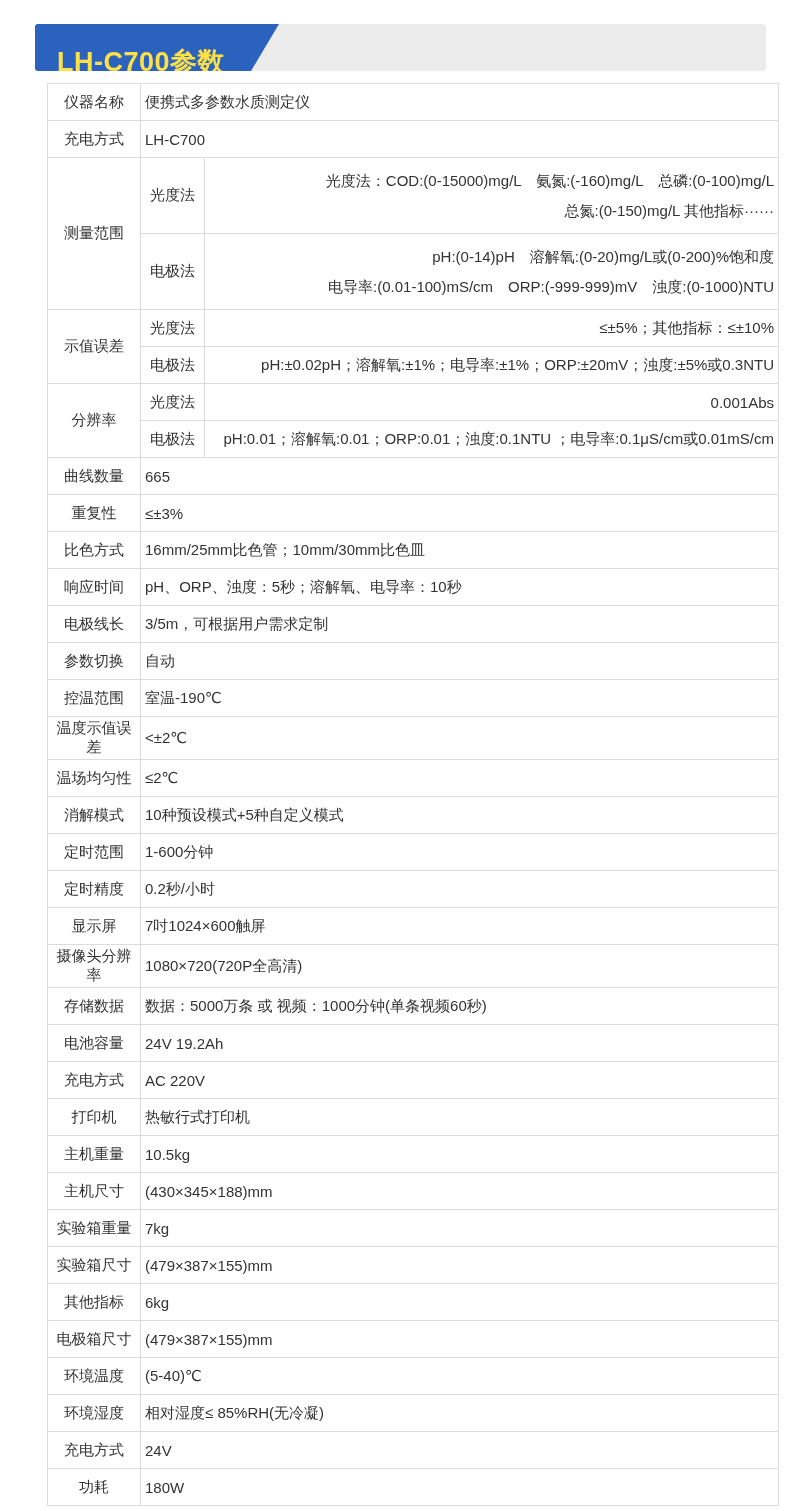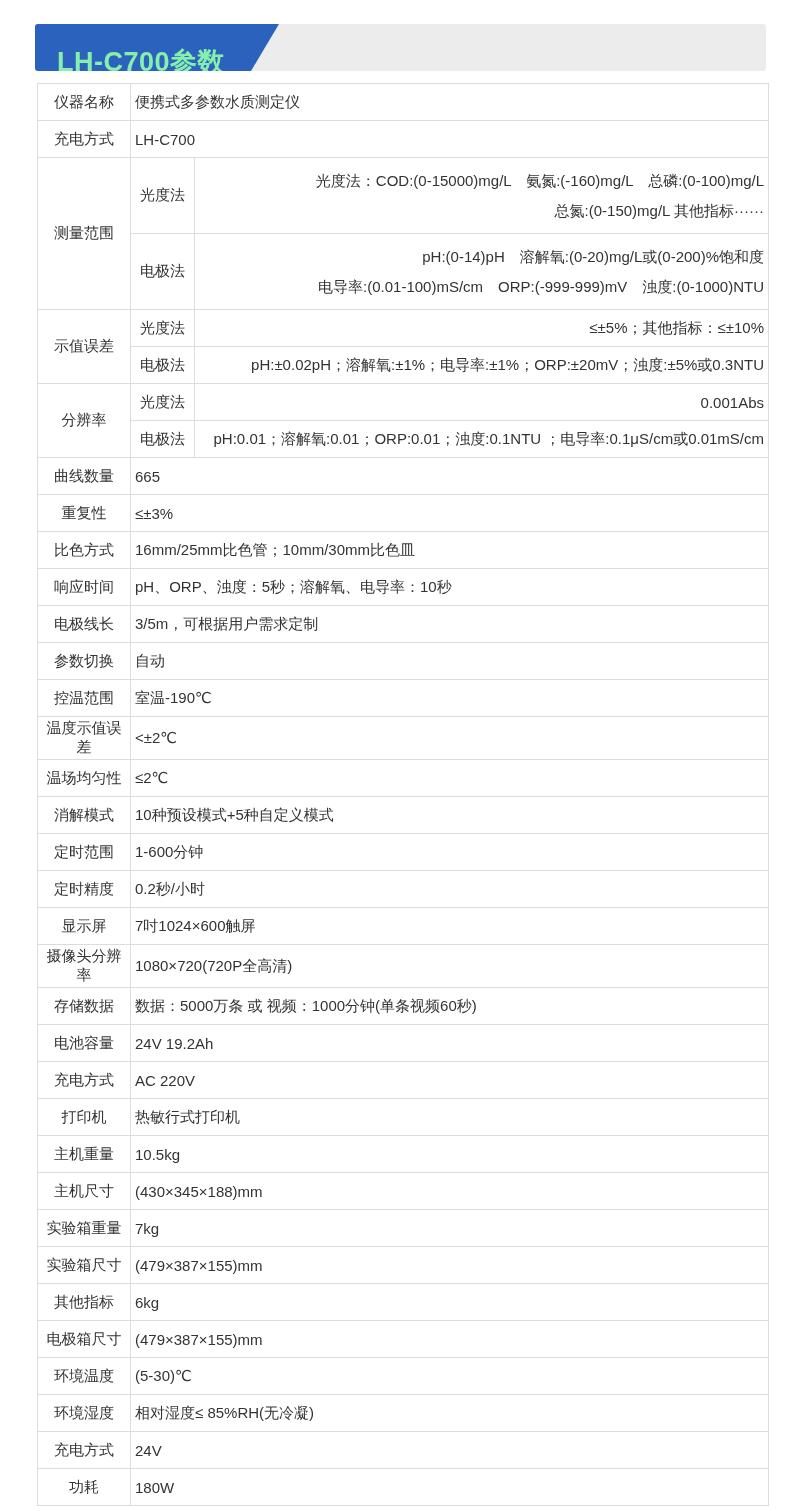--- a/index.html
+++ b/index.html
@@ -20,27 +20,27 @@
   .banner-blue {
     position:absolute; left:0; top:0;
     width:244px; height:47px;
     background:#2a62bd;
     clip-path:polygon(0 0, 244px 0, 216px 100%, 0 100%);
     border-radius:3px 0 0 3px;
     display:flex; align-items:center;
     padding-left:22px; box-sizing:border-box;
   }
   .banner-title {
-    color:#86efac; font-size:27px; font-weight:bold;
+    color:#fde047; font-size:27px; font-weight:bold;
     letter-spacing:0.5px; white-space:nowrap;margin-top:28px;
   }
 
   
   table.spec {
-    position:absolute; left:37px; top:83px;
+    position:absolute; left:47px; top:83px;
     width:731px;
     border-collapse:collapse; table-layout:fixed;
     background:#ffffff;
   }
   table.spec td, table.spec th {
     border:1px solid #dcdcdc;
     font-size:15px; font-weight:normal; color:#333333;
     padding:2px 4px; box-sizing:border-box;
     overflow:hidden;
   }
@@ -201,21 +201,21 @@
         <tr class="row-s">
           <th class="label-cell">其他指标</th>
           <td class="value-center" colspan="2">6kg</td>
         </tr>
         <tr class="row-s">
           <th class="label-cell">电极箱尺寸</th>
           <td class="value-center" colspan="2">(479×387×155)mm</td>
         </tr>
         <tr class="row-s">
           <th class="label-cell">环境温度</th>
-          <td class="value-center" colspan="2">(5-30)℃</td>
+          <td class="value-center" colspan="2">(5-40)℃</td>
         </tr>
         <tr class="row-s">
           <th class="label-cell">环境湿度</th>
           <td class="value-center" colspan="2">相对湿度≤ 85%RH(无冷凝)</td>
         </tr>
         <tr class="row-s">
           <th class="label-cell">充电方式</th>
           <td class="value-center" colspan="2">24V</td>
         </tr>
         <tr class="row-s">

